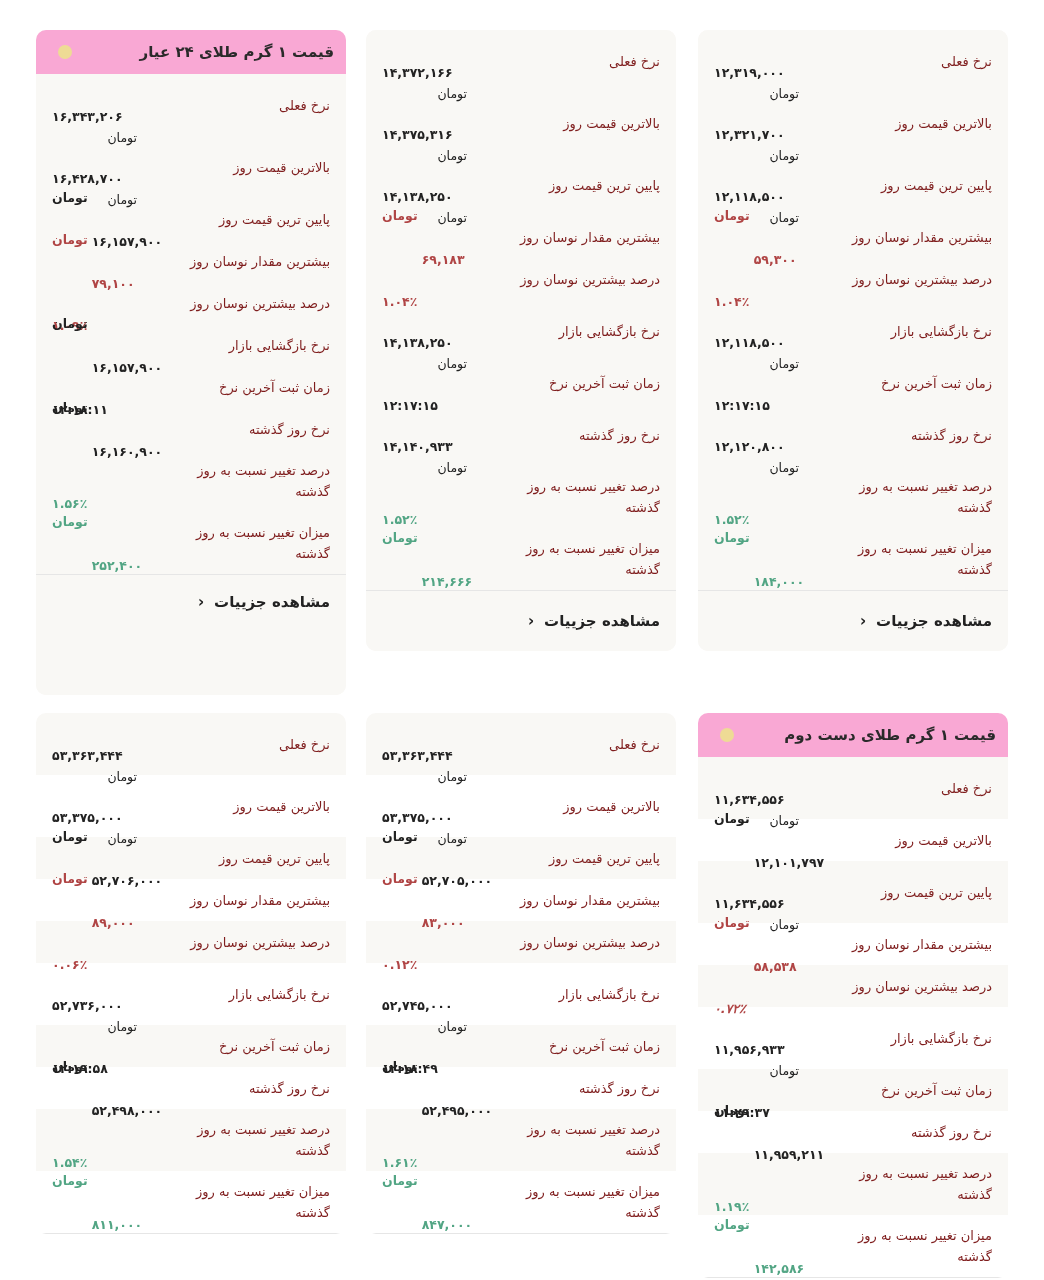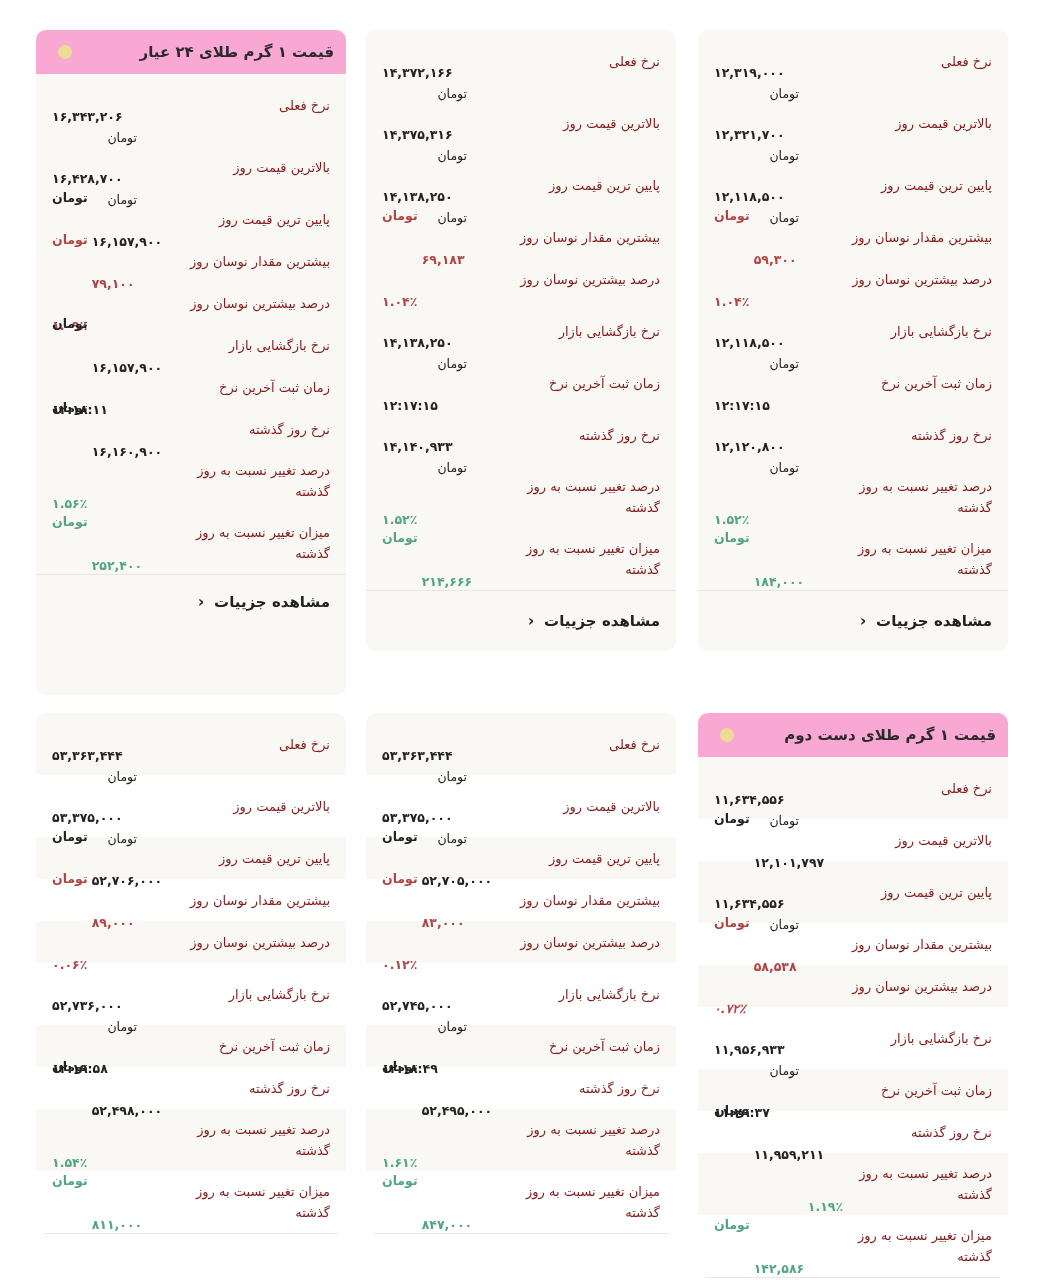--- a/index.html
+++ b/index.html
@@ -318,21 +318,21 @@
       </div>
       <div class="row" style="height: 42px;">
         <span class="label">نرخ روز گذشته</span>
         <span class="value inline" style="flex-direction: row-reverse; justify-content: flex-end; direction: ltr;">
           <span class="num">۱۱,۹۵۹,۲۱۱</span>
           <span class="unit" style="padding-left: 0px; font-weight: bold;">تومان</span>
         </span>
       </div>
       <div class="row alt" style="height: 62px;">
         <span class="label wrap">درصد تغییر نسبت به روز گذشته</span>
-        <span class="value green inline" style="flex-direction: row-reverse; justify-content: flex-start; direction: ltr;">
+        <span class="value green inline" style="flex-direction: row-reverse; justify-content: flex-end; direction: ltr;">
           <span class="num">۱.۱۹٪</span>
         </span>
       </div>
       <div class="row" style="height: 62px;">
         <span class="label wrap">میزان تغییر نسبت به روز گذشته</span>
         <span class="value green inline" style="flex-direction: row-reverse; justify-content: flex-end; direction: ltr;">
           <span class="num">۱۴۲,۵۸۶</span>
           <span class="unit" style="padding-left: 0px; font-weight: bold;">تومان</span>
         </span>
       </div>

